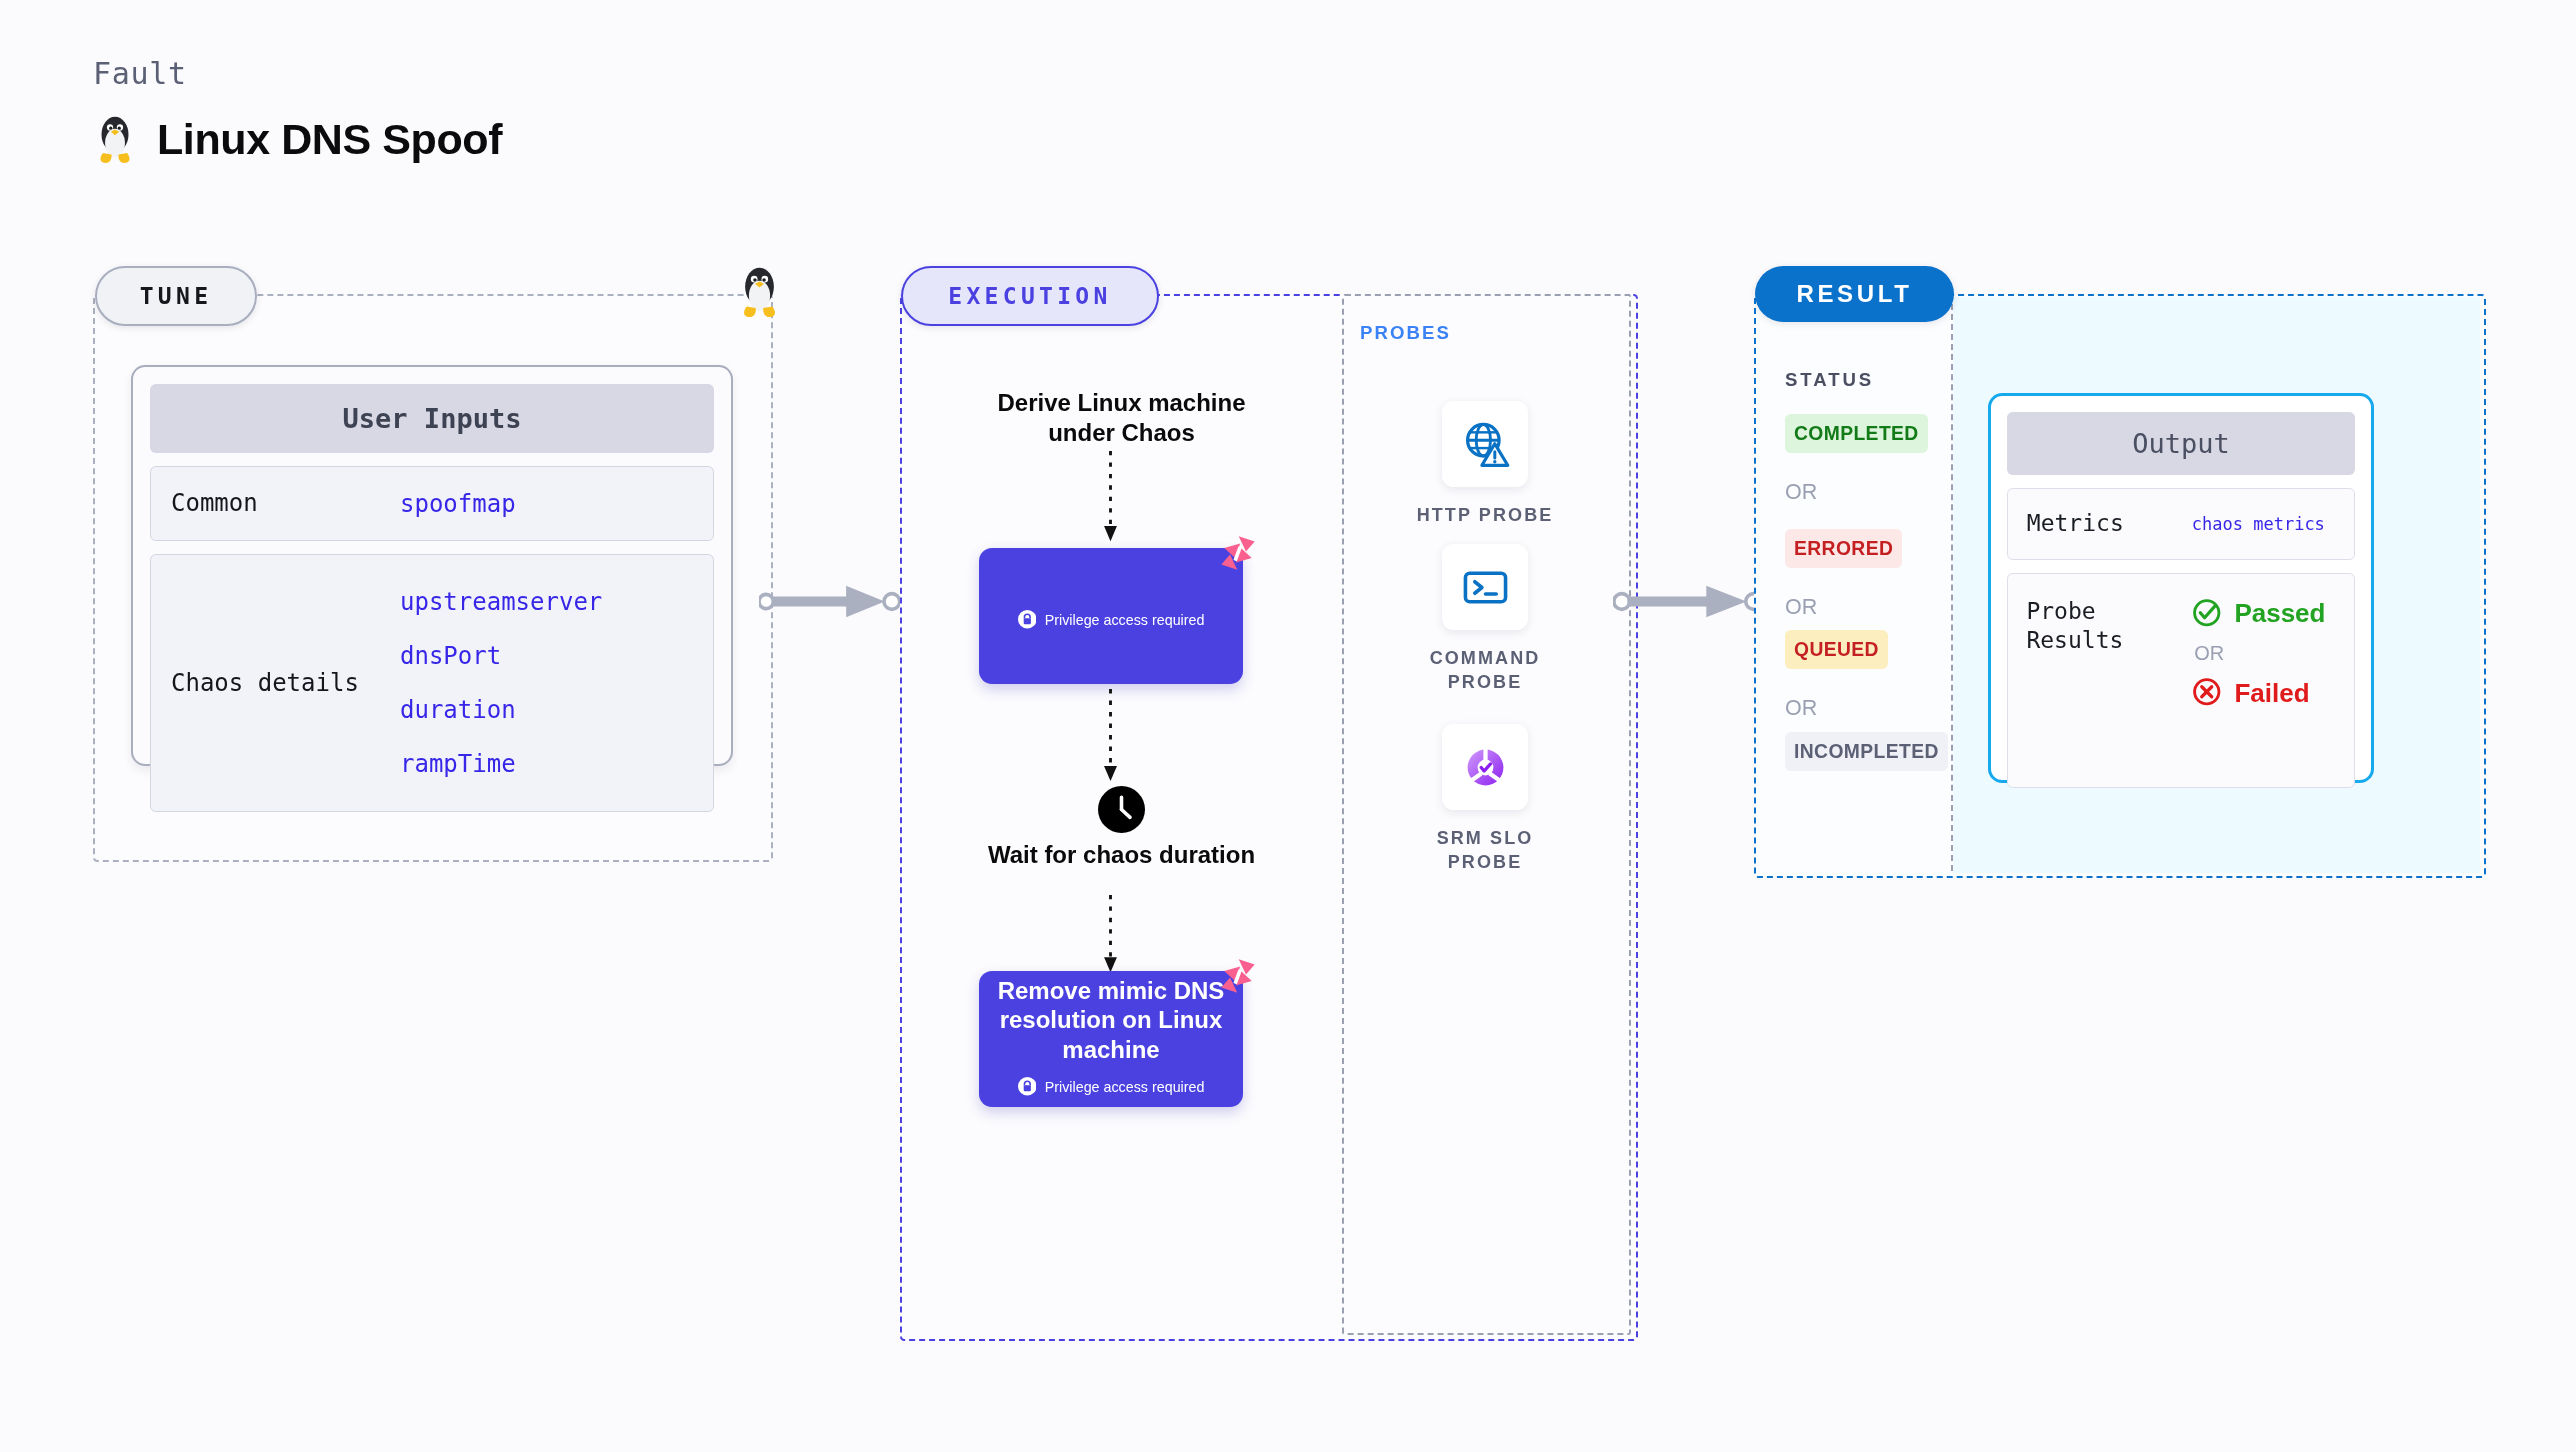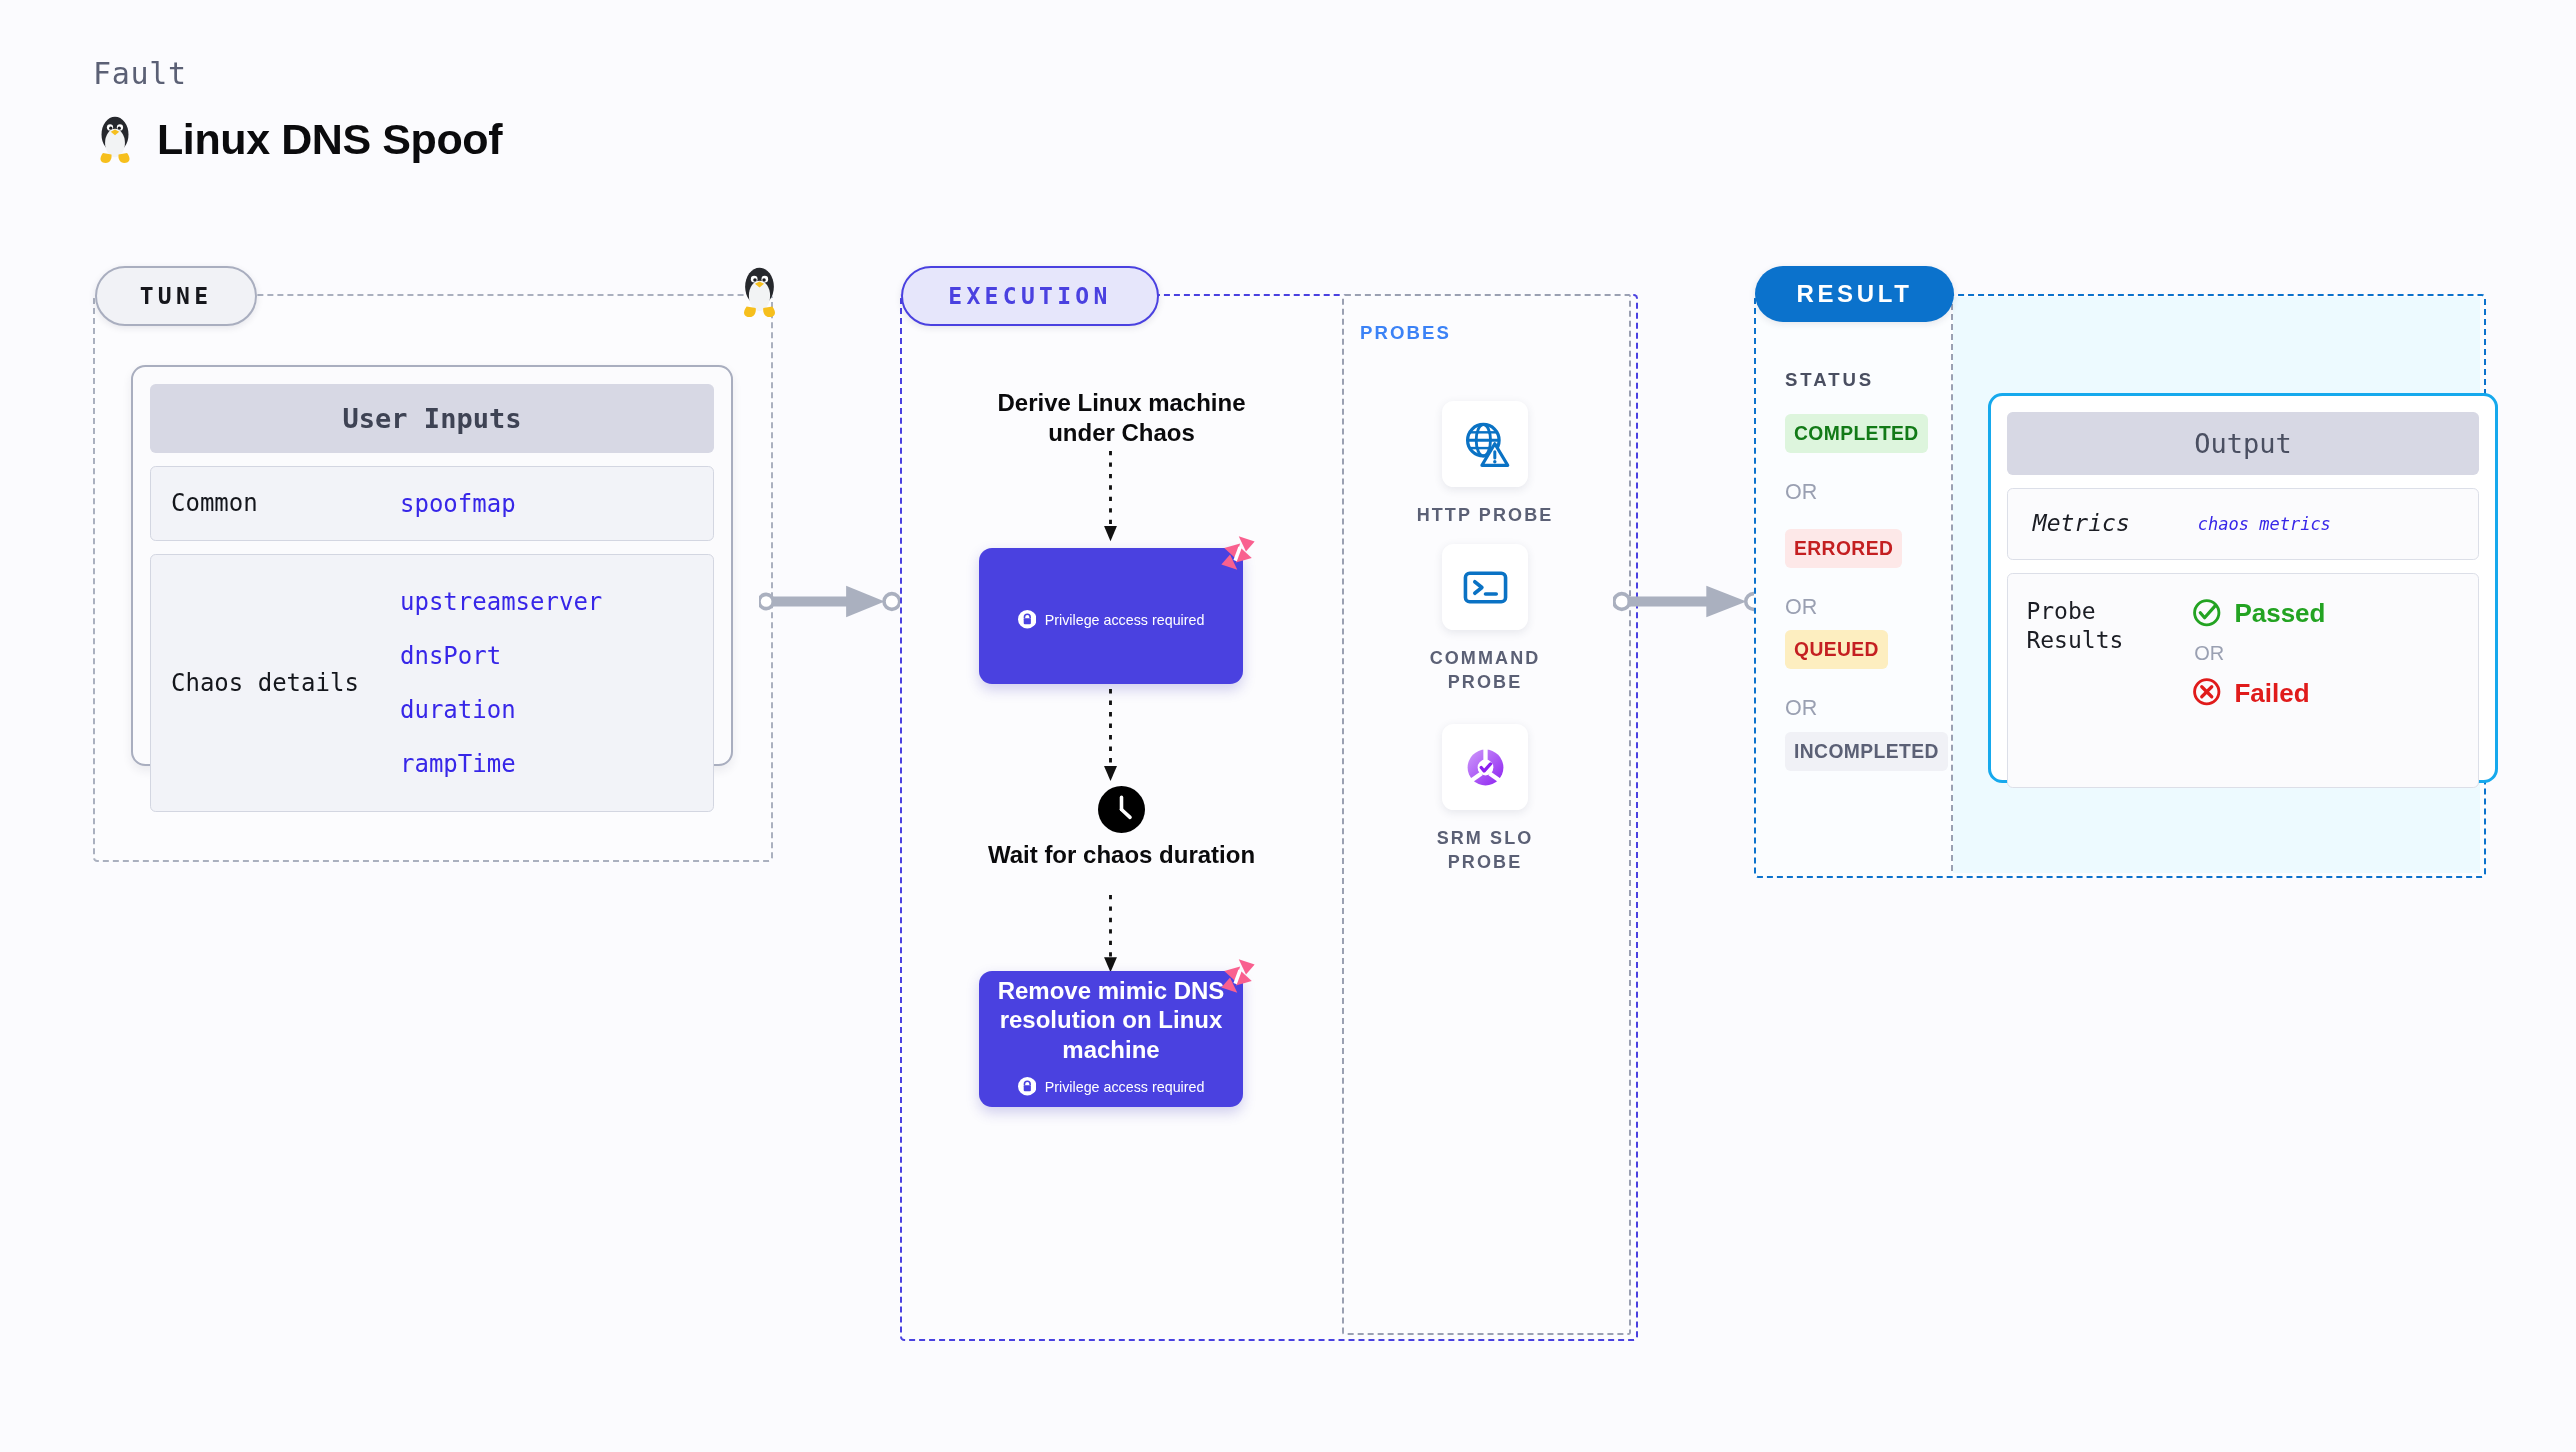--- a/index.html
+++ b/index.html
@@ -276,21 +276,21 @@
   #or-1              { left: 1785px; top: 480px; }
   #badge-errored     { left: 1785px; top: 529px; background: #fde8e8; color: #c41f21; }
   #or-2              { left: 1785px; top: 595px; }
   #badge-queued      { left: 1785px; top: 630px; background: #fdeec0; color: #c41f21; }
   #or-3              { left: 1785px; top: 696px; }
   #badge-incompleted { left: 1785px; top: 732px; background: #f0f1f6; color: #5b6075; }
 
   
   #output-card {
     left: 1988px; top: 393px;
-    width: 510px; height: 390px;
+    width: 386px; height: 390px;
     background: #ffffff;
     border: 3.6px solid #16a9ed;
     border-radius: 14.3px;
     box-sizing: border-box;
     padding: 15.8px;
   }
   #output-header {
     background: #d7d8e4;
     border-radius: 5.7px;
     height: 63px;
@@ -298,23 +298,22 @@
     font-family: "DejaVu Sans Mono", monospace;
     font-size: 27px;
     font-weight: 400;
     color: #4a4f61;
   }
   #row-metrics {
     margin-top: 13px; height: 72px;
     background: #fbfbfd;
     border: 1.4px solid #dcdfe8;
     border-radius: 5.7px;
-    display: flex; align-items: center; padding: 0 25px;
+    display: flex; align-items: center; padding: 0 19px;
     box-sizing: border-box;
-    font-style: italic;
   }
   #row-probe-results {
     margin-top: 13px; height: 215px;
     background: #fbfbfd;
     border: 1.4px solid #dcdfe8;
     border-radius: 5.7px;
     display: flex; align-items: flex-start; padding: 23px 18.6px 0;
     box-sizing: border-box;
   }
   .out-key {

